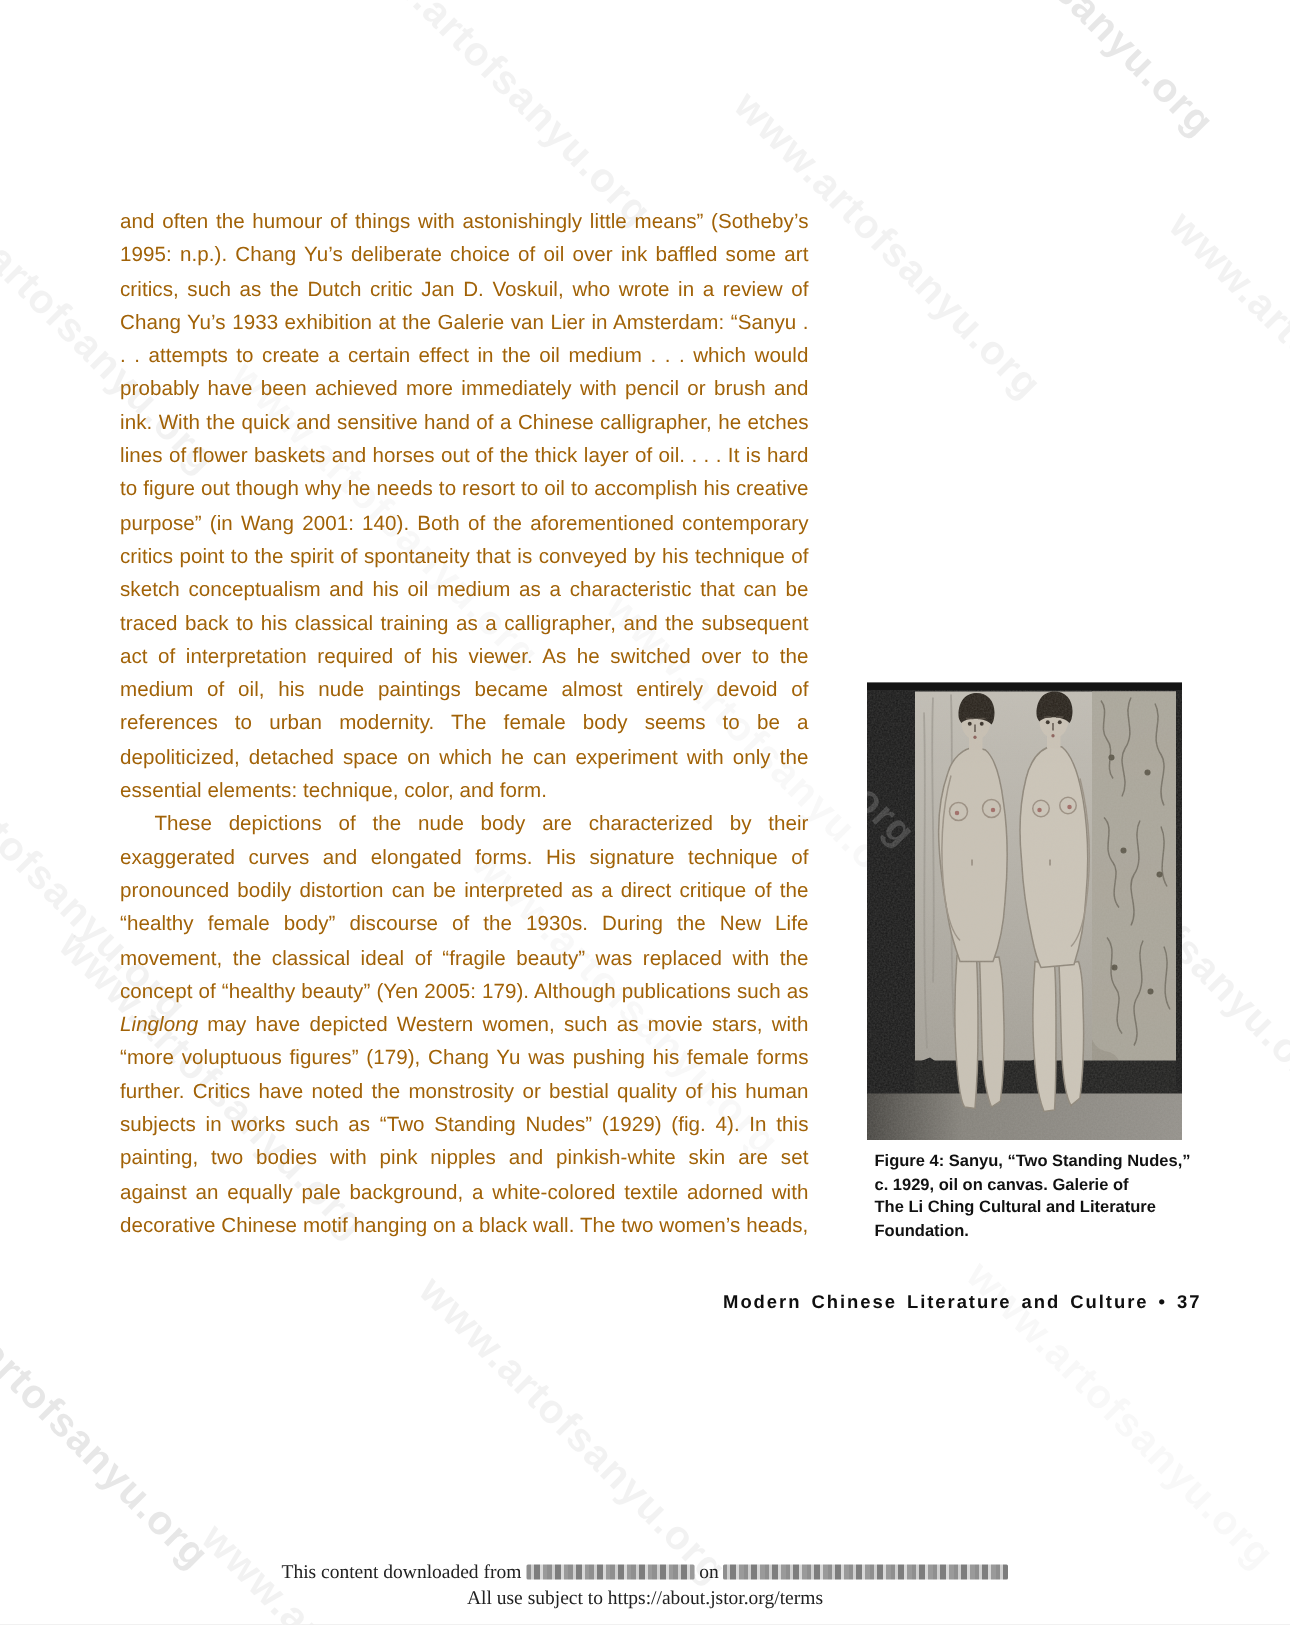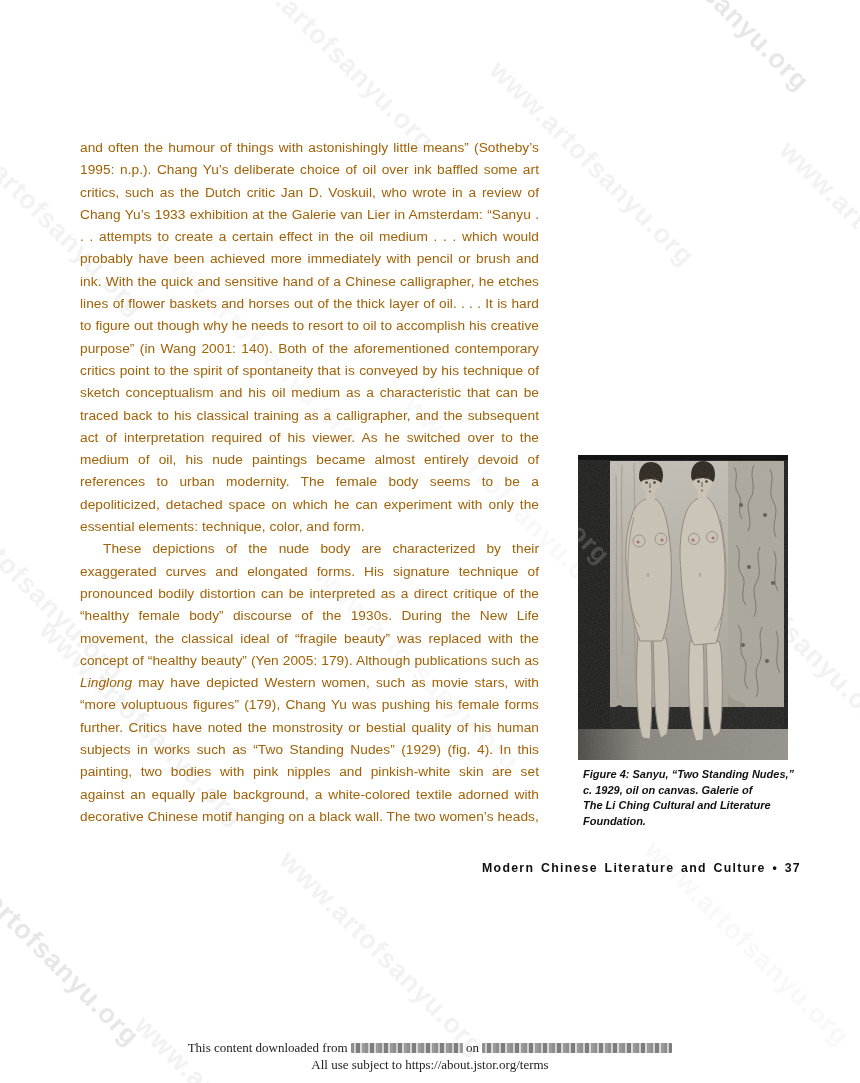--- a/index.html
+++ b/index.html
@@ -55,21 +55,21 @@
     font-weight:700;font-size:26px;letter-spacing:1px;
     color:rgba(255,255,255,0.17);z-index:3;
   }
   .fig-wm.a{left:-150px;top:-95px;}
   .fig-wm.b{left:-165px;top:135px;}
   .caption{
     position:absolute;left:583px;top:767px;width:240px;
     font-size:11px;font-weight:700;line-height:15.5px;color:#111;
     z-index:2;
   }
-  .caption div{white-space:nowrap;font-style:italic;}
+  .caption div{white-space:nowrap;}
   
   .journal-line{
     position:absolute;right:59px;top:861px;
     font-size:12.3px;font-weight:700;letter-spacing:1.3px;
     word-spacing:2px;color:#101010;white-space:nowrap;z-index:2;margin-left:12px;
   }
   .jstor-footer{
     position:absolute;left:0;right:0;top:1040px;text-align:center;
     font-family:"Liberation Serif", serif;font-size:13px;line-height:16.5px;
     color:#222;z-index:2;

